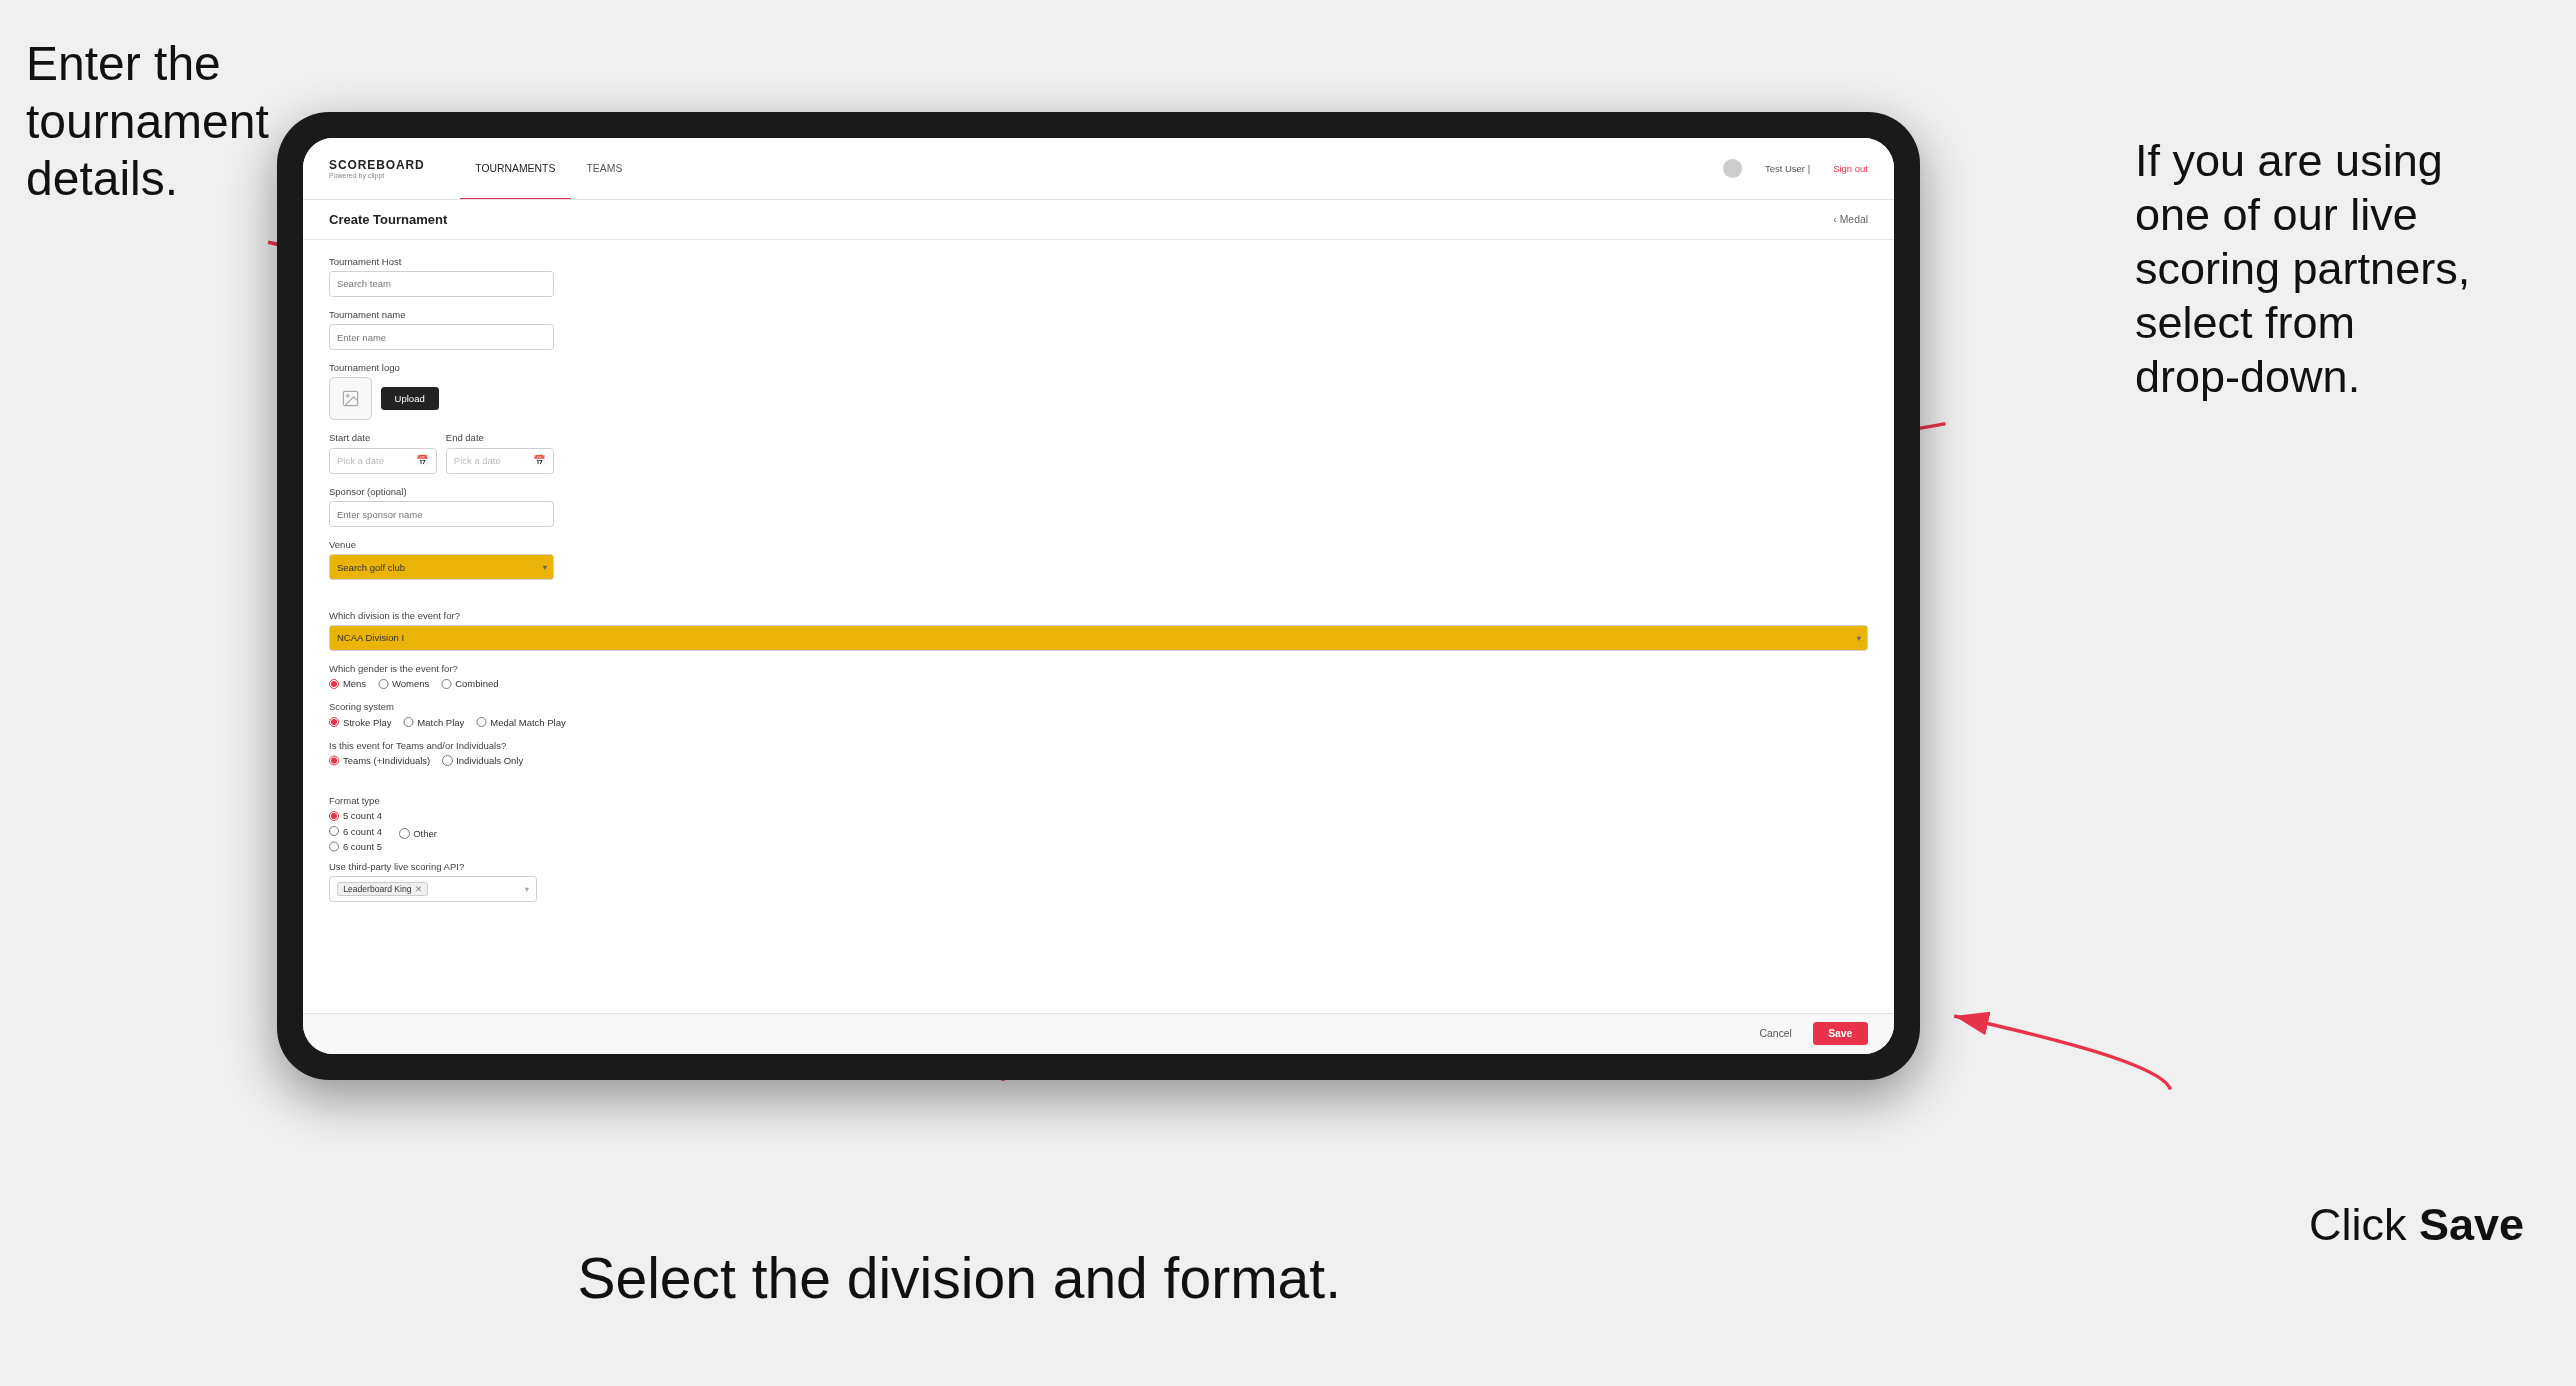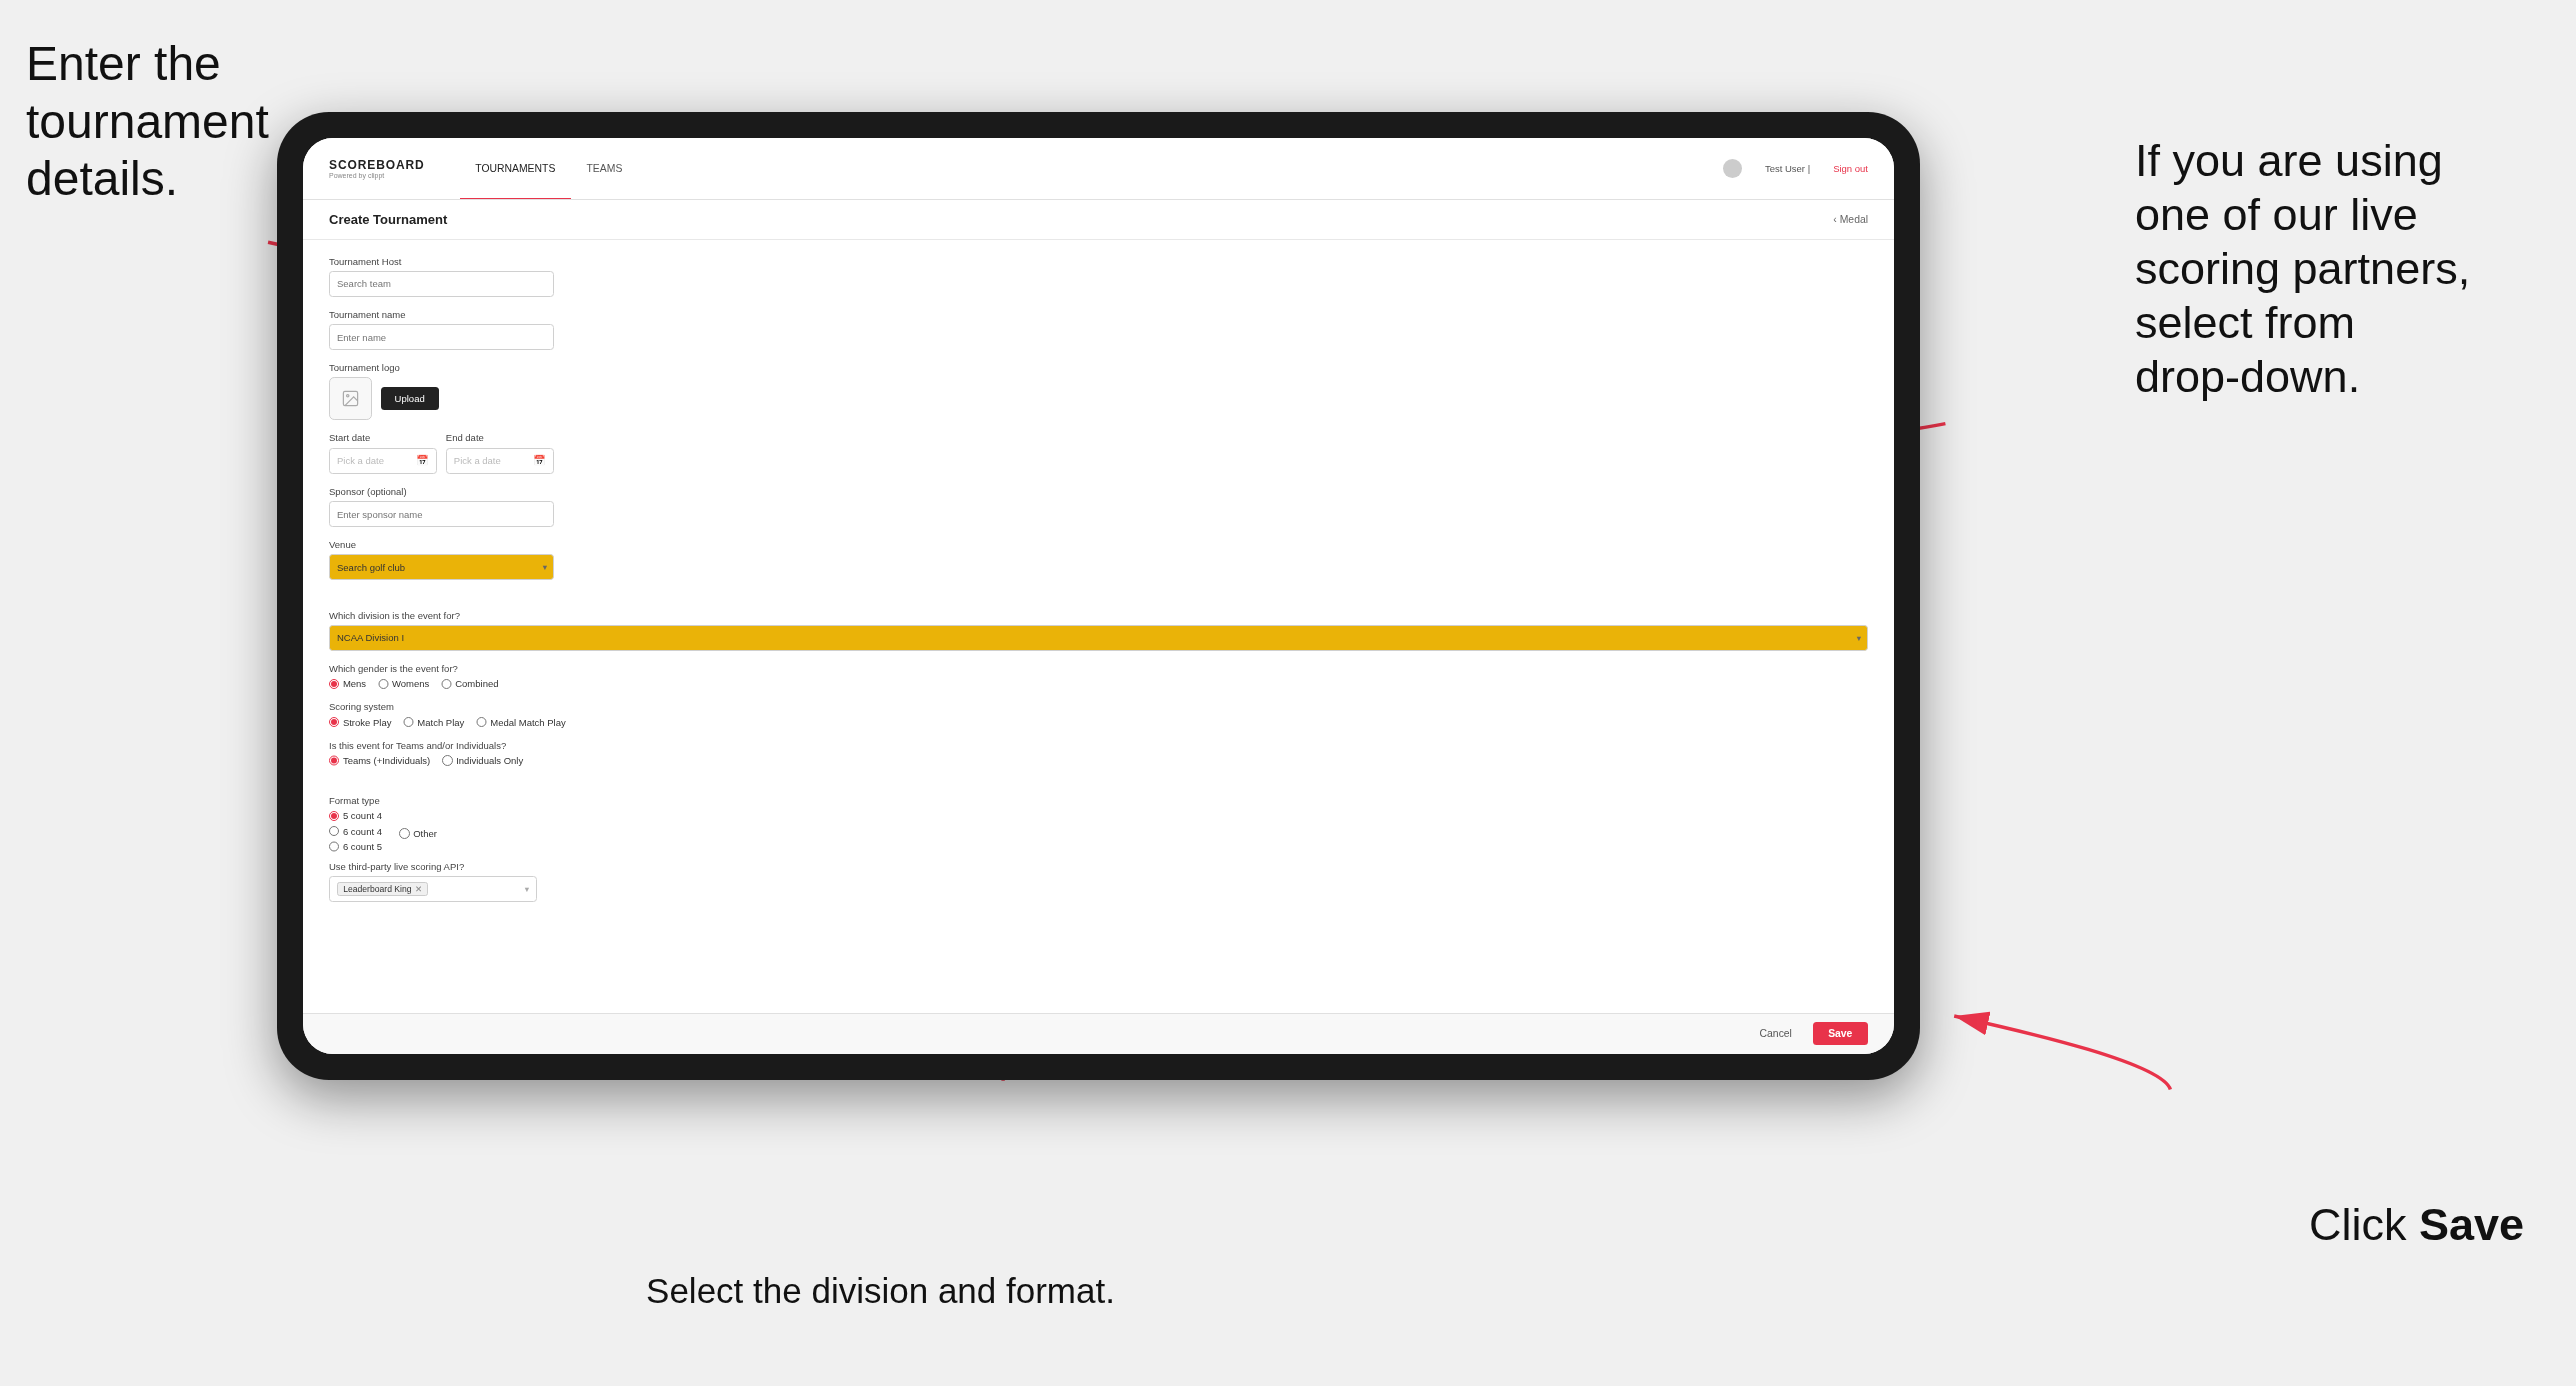--- a/index.html
+++ b/index.html
@@ -408,21 +408,21 @@
 
 <svg class="annotation-arrow" style="top:0;left:0;width:2576px;height:1386px;" viewBox="0 0 2979 1603" width="2576" height="1386">
   <defs>
     <marker id="arrowhead4" markerWidth="10" markerHeight="7" refX="10" refY="3.5" orient="auto">
       <polygon points="0 0, 10 3.5, 0 7" fill="#e8334a"></polygon>
     </marker>
   </defs>
   <path d="M 2510,1260 C 2500,1230 2350,1195 2260,1175" stroke="#e8334a" stroke-width="4" fill="none" marker-end="url(#arrowhead4)"></path>
 </svg>
 
-<div class="annotation" style="position:absolute;bottom:74px;left:448px;font-size:35px;text-align:center;width:865px;">Select the division and format.</div>
+<div class="annotation" style="position:absolute;bottom:74px;left:476px;font-size:57px;text-align:right;width:865px;">Select the division and format.</div>
 
 <div class="annotation" style="position:absolute;bottom:134px;right:52px;font-size:45px;">
   <span>Click </span><strong>Save</strong>
 </div>
 
 <div class="tablet-frame">
   <div class="tablet-screen">
 
     <div class="navbar">
       <div class="nav-logo">

